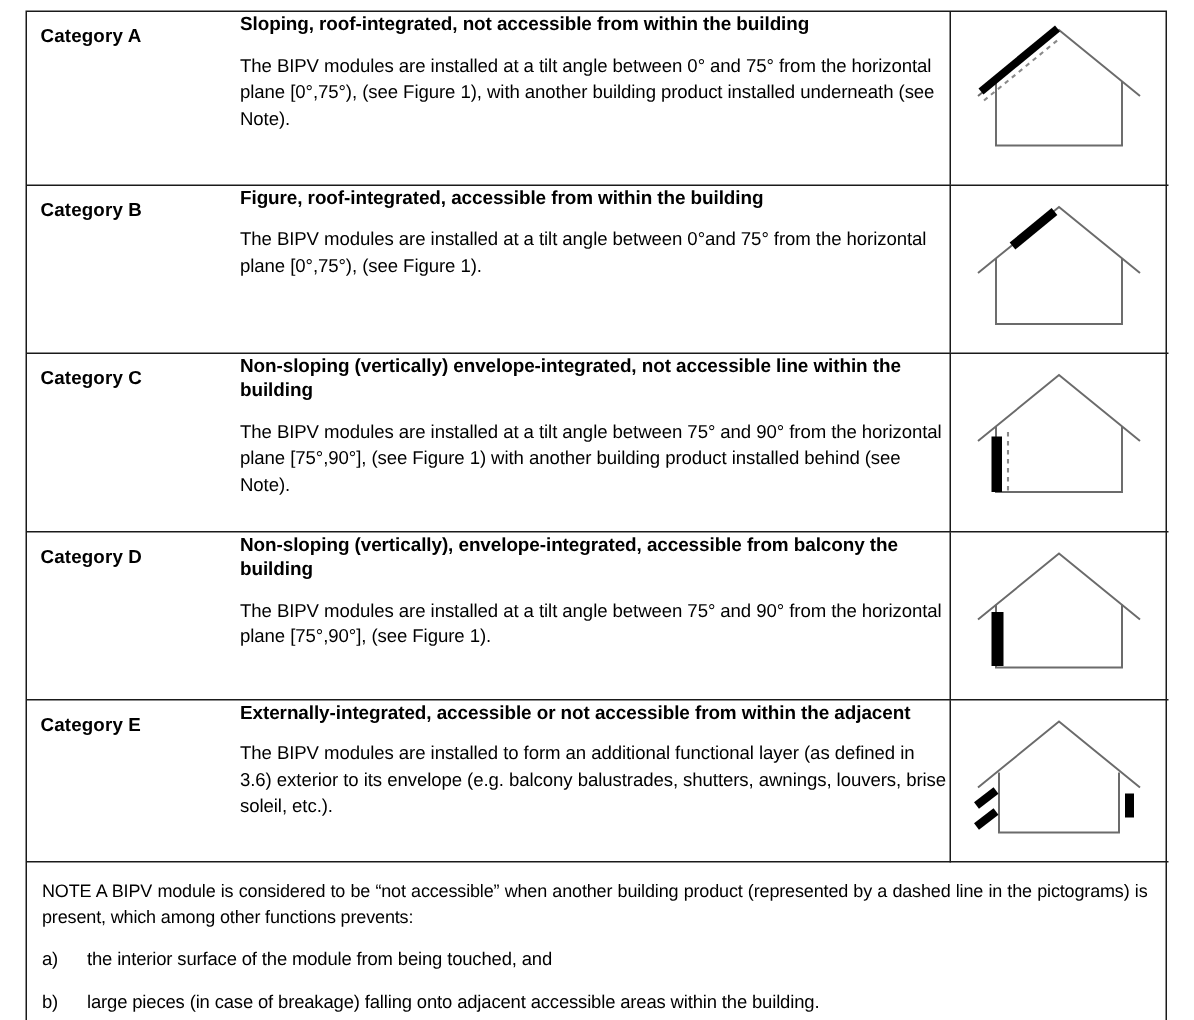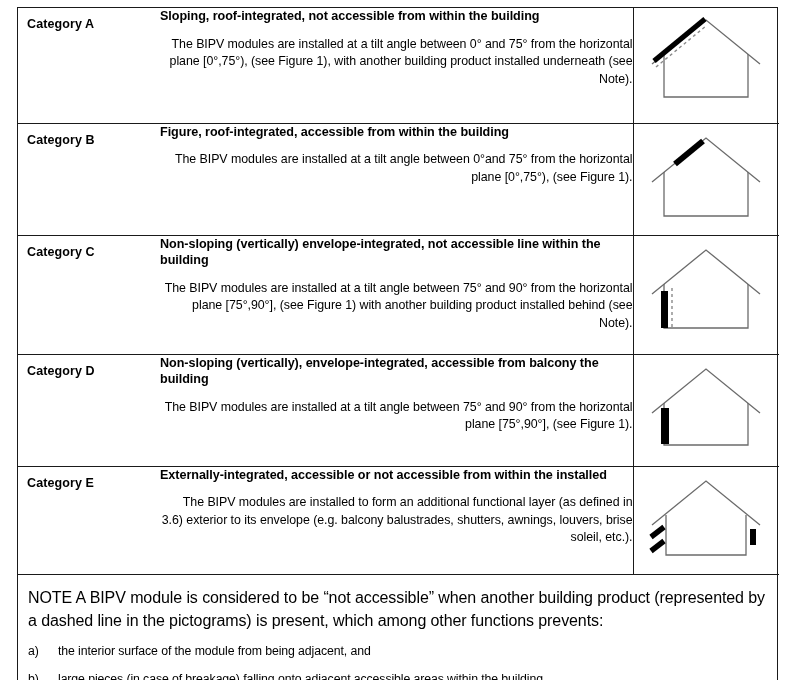--- a/index.html
+++ b/index.html
@@ -72,41 +72,40 @@
     font-weight: bold;
     line-height: 1.32;
     margin: 0 0 11px 0;
     letter-spacing: -0.05px;
   }
   .desc-body {
     font-size: 12.4px;
     line-height: 1.42;
     margin: 0;
     letter-spacing: -0.05px;
-    text-align: right;
   }
 
   .pict-cell {
     text-align: center;
     vertical-align: middle;
   }
   .pict-wrap {
     display: block;
     margin: 0 auto;
   }
 
   
   .note-row td {
     padding: 0;
   }
   .note-inner {
     padding: 11px 14px 12px 10px;
   }
   .note-para {
-    font-size: 16px;
+    font-size: 12px;
     line-height: 1.44;
     margin: 0 0 11px 0;
     text-align: justify;
     letter-spacing: -0.1px;
   }
   .note-item {
     font-size: 12.3px;
     line-height: 1.44;
     margin: 0 0 11px 0;
     padding-left: 30px;
@@ -209,21 +208,21 @@
               <rect x="19" y="53" width="8" height="36" fill="#000000"></rect>
             </svg>
           </td>
         </tr>
 
         <tr class="cat-row last-cat" style="height:108px;">
           <td class="col-cat">
             <div class="cat-label">Category E</div>
           </td>
           <td class="col-desc desc-cell">
-            <p class="desc-title">Externally-integrated, accessible or not accessible from within the installed</p>
+            <p class="desc-title">Externally-integrated, accessible or not accessible from within the adjacent</p>
             <p class="desc-body">The BIPV modules are installed to form an additional functional layer (as defined in 3.6) exterior to its envelope (e.g. balcony balustrades, shutters, awnings, louvers, brise soleil, etc.).</p>
           </td>
           <td class="col-pict pict-cell">
             <svg class="pict-wrap" width="128" height="94" viewBox="0 0 128 94">
               <path d="M24 48 L24 88 L104 88 L104 48" fill="none" stroke="#6b6b6b" stroke-width="1.3"></path>
               <path d="M10 58 L64 14 L118 58" fill="none" stroke="#6b6b6b" stroke-width="1.3"></path>
 
               <path d="M9 70 L22 60" fill="none" stroke="#000000" stroke-width="5.4" stroke-linecap="butt"></path>
               <path d="M9 84 L22 74" fill="none" stroke="#000000" stroke-width="5.4" stroke-linecap="butt"></path>
 
@@ -231,21 +230,21 @@
             </svg>
           </td>
         </tr>
 
         <tr class="note-row">
           <td colspan="3">
             <div class="note-inner">
               <p class="note-para">NOTE   A BIPV module is considered to be “not accessible” when another building product (represented by a dashed line in the pictograms) is present, which among other functions prevents:</p>
               <div class="note-item">
                 <span class="note-marker">a)</span>
-                <span>the interior surface of the module from being adjacent, and</span>
+                <span>the interior surface of the module from being touched, and</span>
               </div>
               <div class="note-item">
                 <span class="note-marker">b)</span>
                 <span>large pieces (in case of breakage) falling onto adjacent accessible areas within the building.</span>
               </div>
             </div>
           </td>
         </tr>
 
       </tbody>

